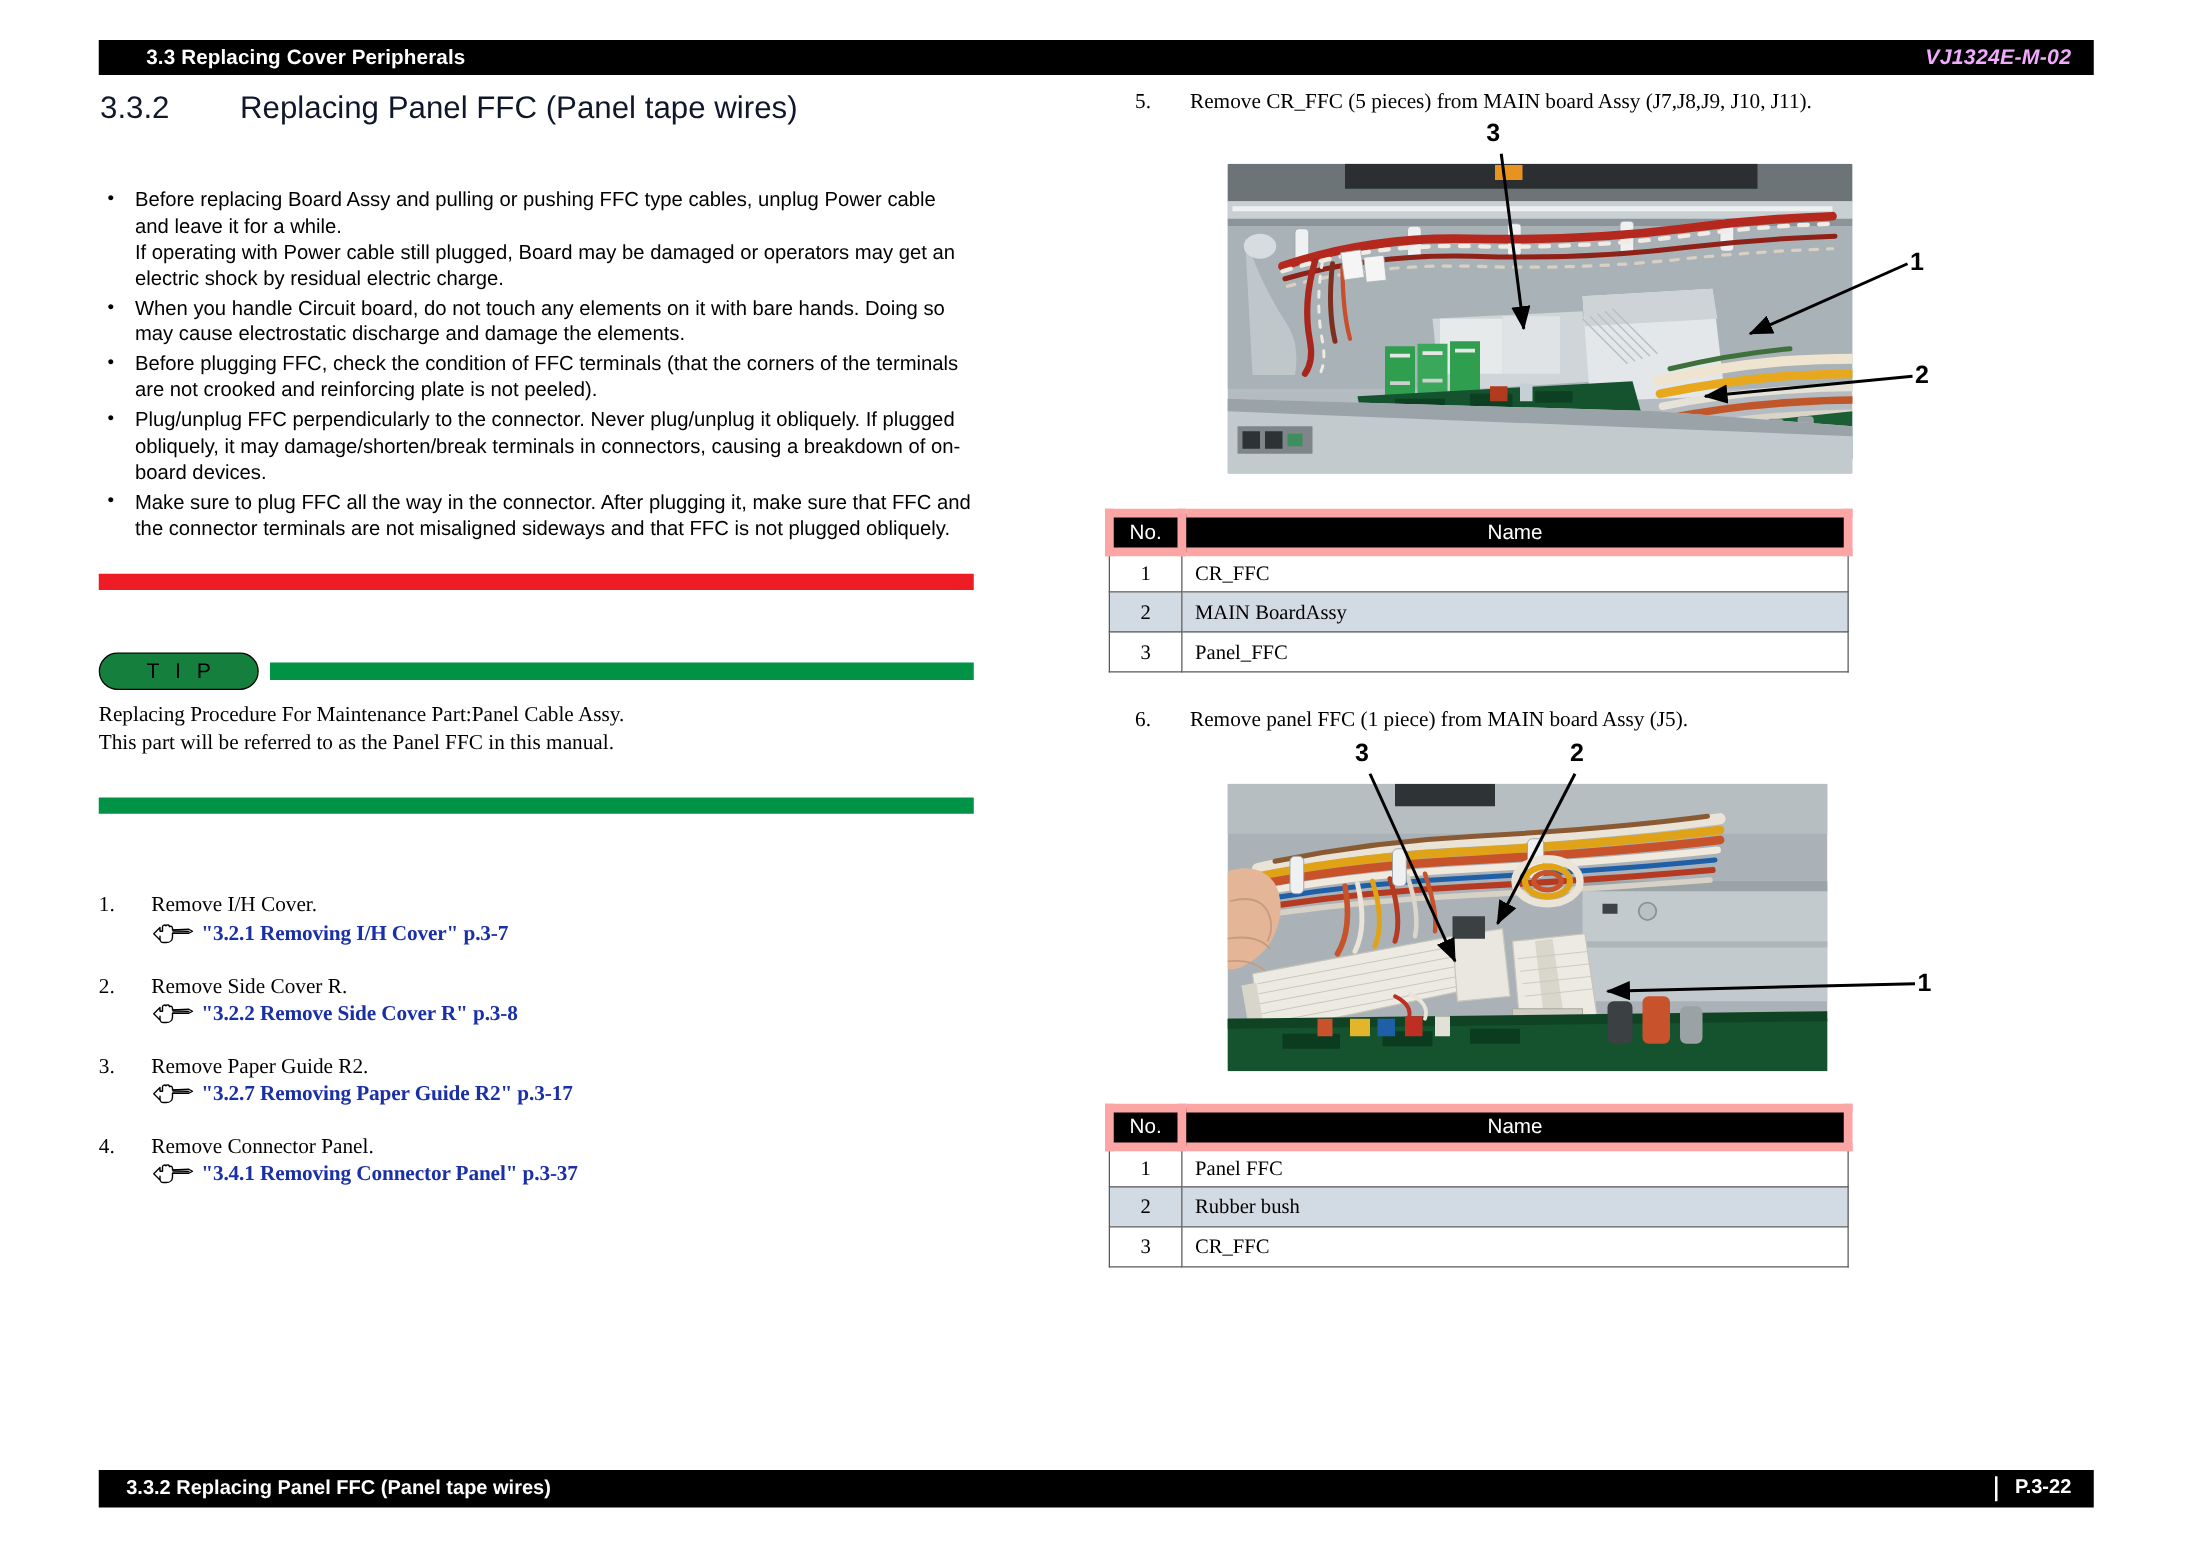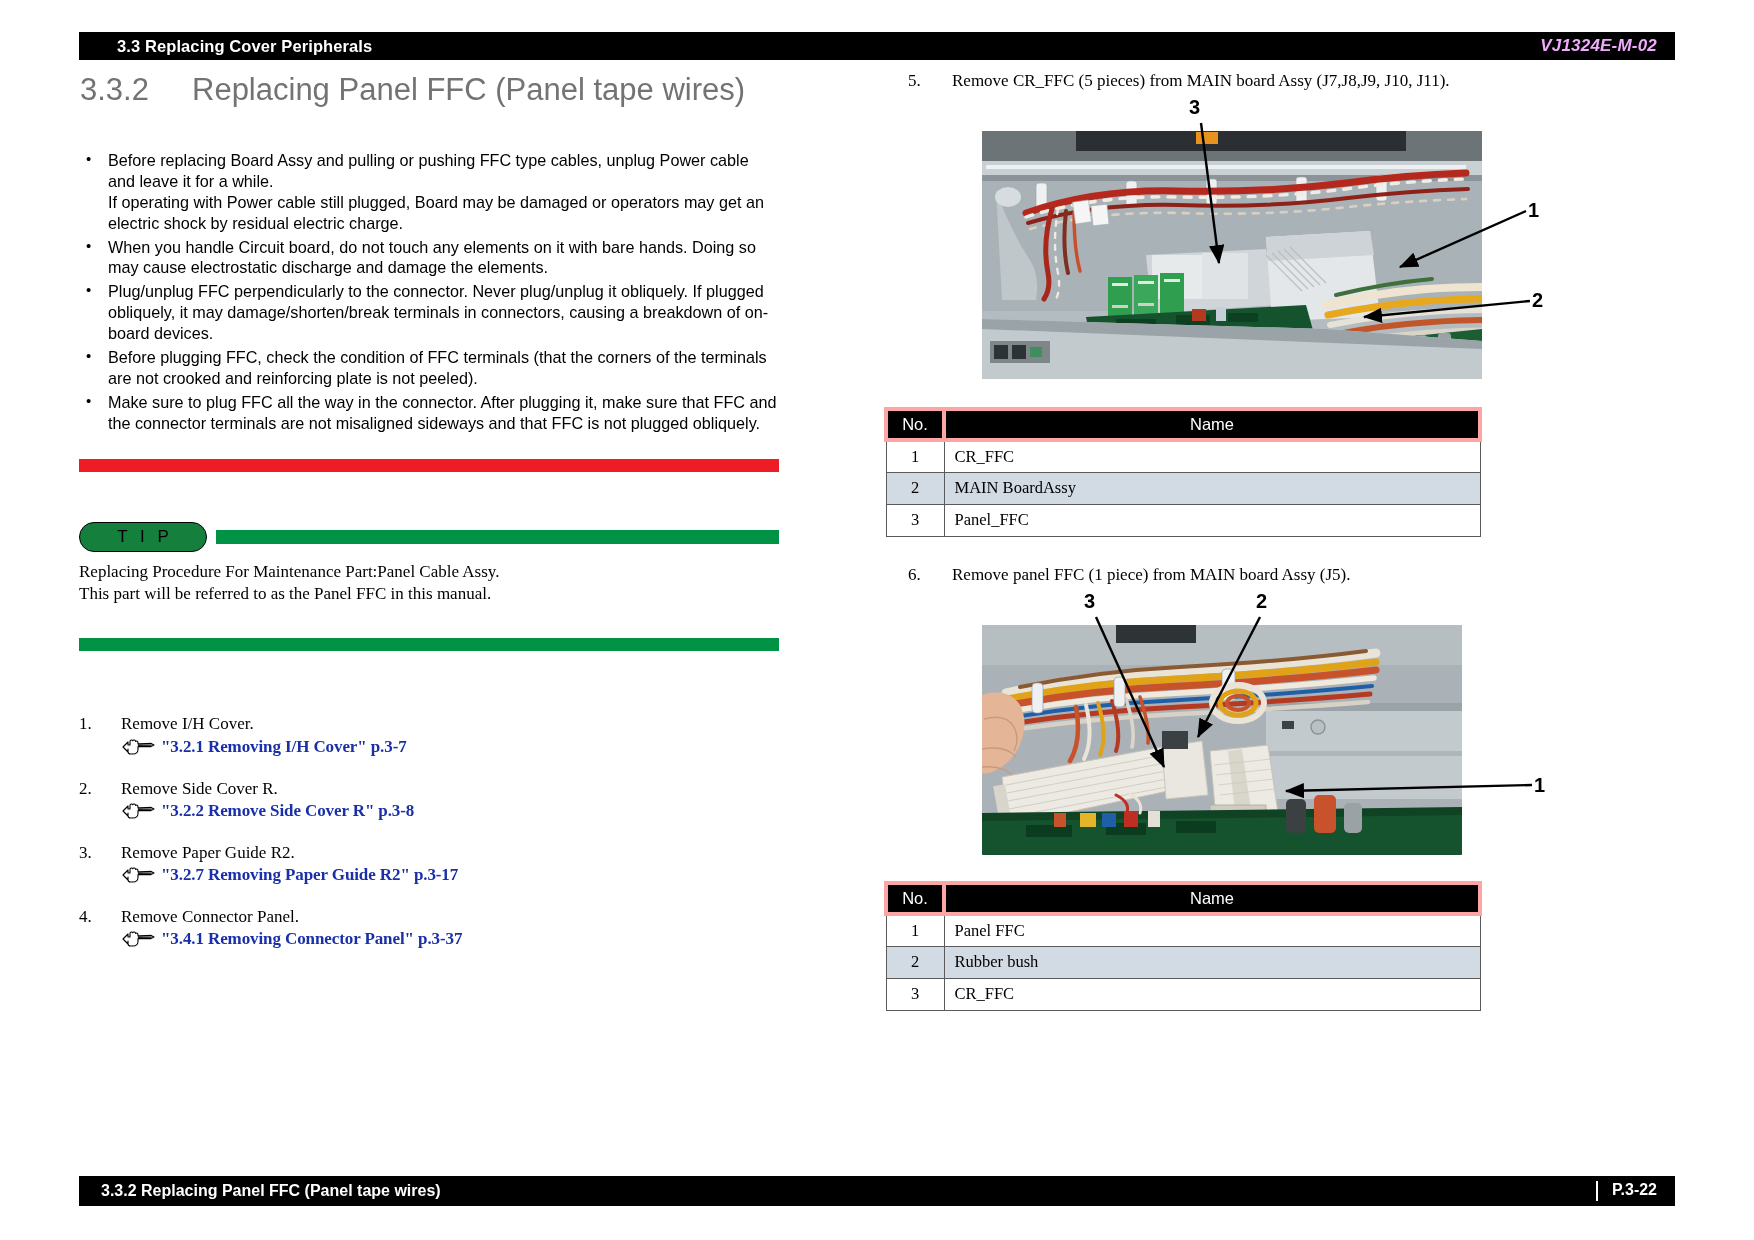--- a/index.html
+++ b/index.html
@@ -41,22 +41,22 @@
     font-size: 17px;
     letter-spacing: 0.2px;
     padding-right: 6px;
   }
 
   
   .section-title {
     position: absolute;
     left: 80px; top: 72px;
     font-family: "Liberation Sans", sans-serif;
-    font-size: 31px;
-    color: #737373;
+    font-size: 25px;
+    color: #0f172a;
     display: flex;
     align-items: baseline;
   }
   .section-title .sec-num { width: 112px; display: inline-block; }
 
   
   .col-left { position: absolute; left: 79px; top: 128px; width: 700px; }
   .col-right { position: absolute; left: 900px; top: 70px; width: 790px; }
 
   
@@ -215,21 +215,21 @@
     font-size: 16.5px;
     table-layout: fixed;
   }
   .parts-table th {
     background: #000;
     color: #fff;
     font-family: "Liberation Sans", sans-serif;
     font-weight: normal;
     font-size: 16.5px;
     height: 31px;
-    border: 4px solid #fca5a5;
+    border: 7px solid #fca5a5;
   }
   .parts-table th.th-no { width: 58px; }
   .parts-table td {
     height: 32px;
     border: 1px solid #5a5a5a;
     padding: 0 0 0 10px;
   }
   .parts-table td.c-no {
     text-align: center;
     padding-left: 0;
@@ -268,22 +268,22 @@
 </div>
 
 <div class="col-left">
 
   <div>
 
     <ul class="caution-list">
       <li><span style="white-space:pre-line">Before replacing Board Assy and pulling or pushing FFC type cables, unplug Power cable and leave it for a while.
 If operating with Power cable still plugged, Board may be damaged or operators may get an electric shock by residual electric charge.</span></li>
       <li><span>When you handle Circuit board, do not touch any elements on it with bare hands. Doing so may cause electrostatic discharge and damage the elements.</span></li>
+      <li><span>Before plugging FFC, check the condition of FFC terminals (that the corners of the terminals are not crooked and reinforcing plate is not peeled).</span></li>
       <li><span>Plug/unplug FFC perpendicularly to the connector.  Never plug/unplug it obliquely. If plugged obliquely, it may damage/shorten/break terminals in connectors, causing a breakdown of on-board devices.</span></li>
-      <li><span>Before plugging FFC, check the condition of FFC terminals (that the corners of the terminals are not crooked and reinforcing plate is not peeled).</span></li>
       <li><span>Make sure to plug FFC all the way in the connector. After plugging it, make sure that FFC and the connector terminals are not misaligned sideways and that FFC is not plugged obliquely.</span></li>
     </ul>
 
     <div class="caution-foot-bar"></div>
   </div>
 
   <div class="tip-wrap">
     <div class="tip-head">
       <div class="tip-label">T I P</div>
       <div class="tip-bar"></div>

